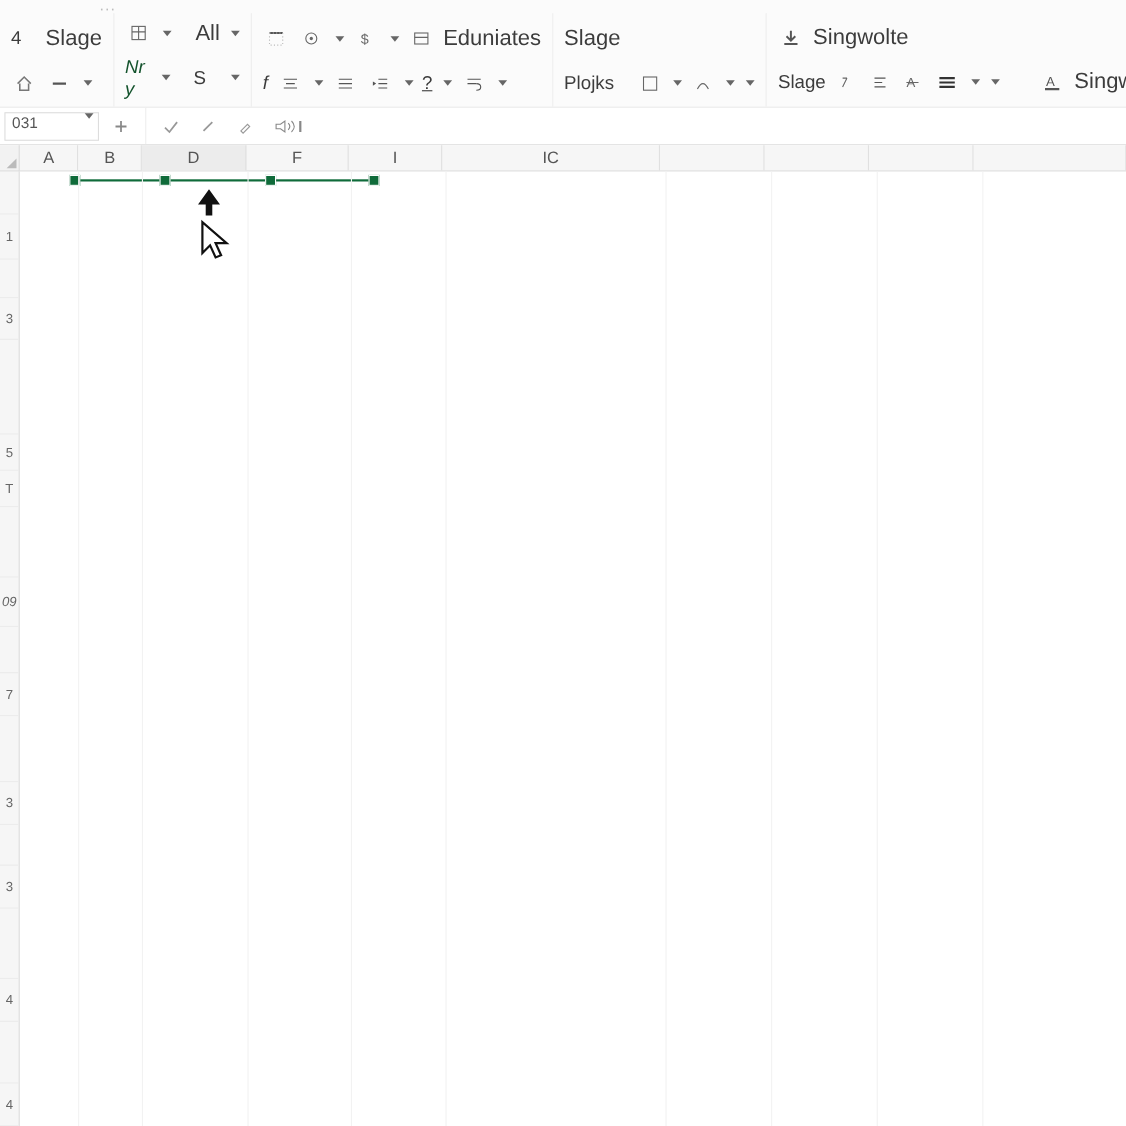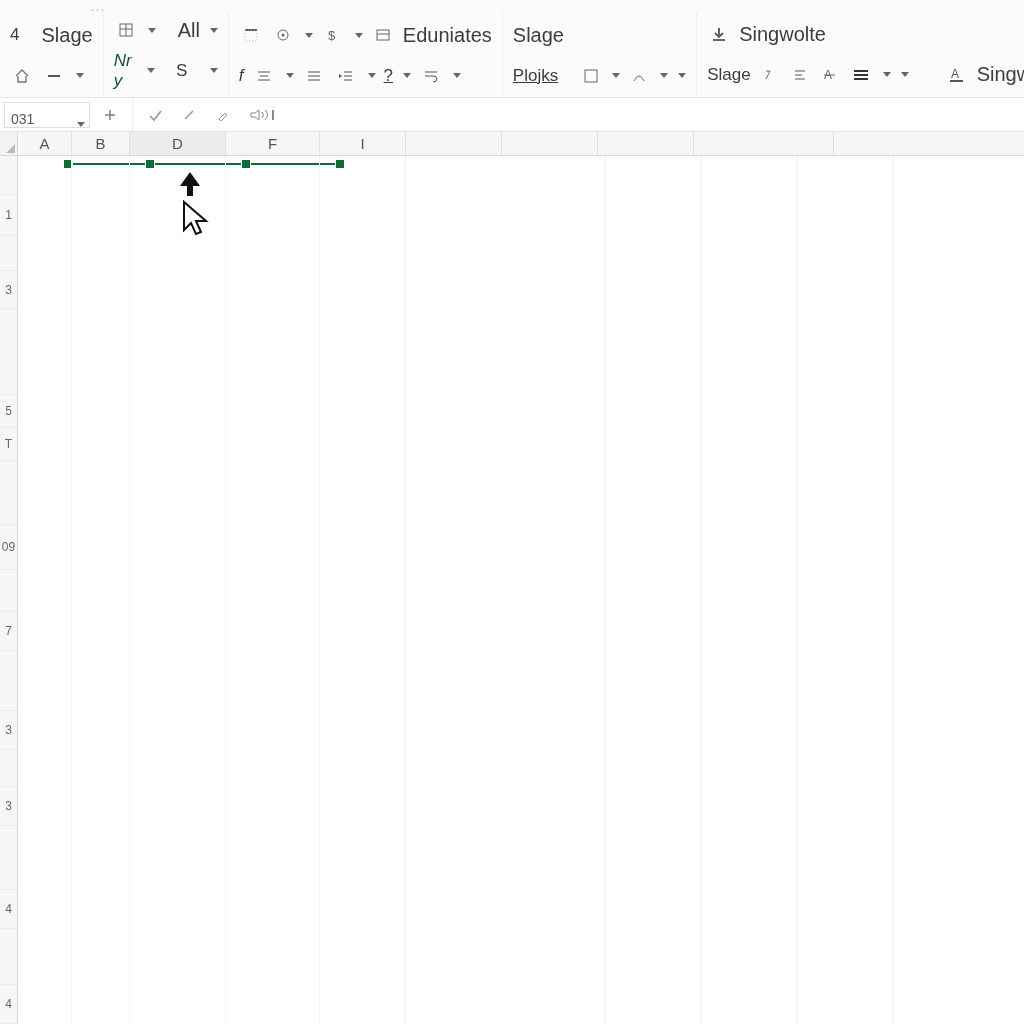--- a/index.html
+++ b/index.html
@@ -25,21 +25,21 @@
   .spacer { width: 6px; }
   .tool { display: inline-flex; align-items: center; gap: 3px; padding: 2px 4px; }
   .sep-v { width: 1px; align-self: stretch; background: #eee; margin: 0 2px; }
 
   
   .formula-bar {
     height: 34px; display: flex; align-items: center; gap: 6px;
     border-bottom: 1px solid #e2e2e2; padding: 0 4px; background: #fff;
   }
   .name-box {
-    width: 86px; height: 26px; border: 1px solid #ddd; display: flex; align-items: flex-end;
+    width: 86px; height: 26px; border: 1px solid #ddd; display: flex; align-items: flex-start;
     padding: 0 6px; font-size: 14px; color: #555; position: relative;
   }
   .name-box .ncaret { position: absolute; right: 4px; }
   .fbar-btn { width: 28px; height: 26px; display: flex; align-items: center; justify-content: center; color: #666; }
   .fbar-input { flex: 1; height: 26px; border: 1px solid transparent; }
 
   
   .grid-wrap { position: relative; height: calc(1024px - 12px - 86px - 34px); background: #fff; }
 
   .col-headers {
@@ -212,21 +212,21 @@
         </span>
       <span class="caret"></span>
     </div>
   </div>
 
   <div class="group">
     <div class="row">
       <span class="btn-label big">Slage</span>
     </div>
     <div class="row">
-      <span class="btn-label" style="text-decoration:underline">Plojks</span>
+      <span class="btn-label" style="">Plojks</span>
       <span class="spacer"></span>
       <span class="tool">
           <svg width="14" height="14">
             <rect x="1" y="1" width="12" height="12" fill="none" stroke="#666"></rect>
           </svg>
         </span>
       <span class="caret"></span>
       <span class="tool">
           <svg width="14" height="14">
             <path d="M2 12 Q7 2 12 12" fill="none" stroke="#666"></path>
@@ -330,35 +330,36 @@
 
 <div class="grid-wrap">
   <div class="select-all"></div>
 
   <div class="col-headers" id="col-headers">
       <div class="ch" style="width: 54px;">A</div>
       <div class="ch" style="width: 58px;">B</div>
       <div class="ch sel" style="width: 96px;">D</div>
       <div class="ch" style="width: 94px;">F</div>
       <div class="ch" style="width: 86px;">I</div>
+      <div class="ch" style="width: 200px;">IC</div>
       <div class="ch" style="width: 96px;"></div>
       <div class="ch" style="width: 96px;"></div>
       <div class="ch" style="width: 96px;"></div>
       <div class="ch" style="width: 140px;"></div>
     </div>
   <div class="row-headers" id="row-headers">
       <div class="rh" style="height: 40px;"></div>
       <div class="rh" style="height: 42px;">1</div>
       <div class="rh" style="height: 36px;"></div>
       <div class="rh" style="height: 40px;">3</div>
       <div class="rh" style="height: 88px;"></div>
       <div class="rh" style="height: 34px;">5</div>
       <div class="rh" style="height: 34px;">T</div>
       <div class="rh" style="height: 66px;"></div>
-      <div class="rh" style="height: 46px;">09</div>
+      <div class="rh" style="height: 46px; font-style: italic;">09</div>
       <div class="rh" style="height: 44px;"></div>
       <div class="rh" style="height: 40px;">7</div>
       <div class="rh" style="height: 62px;"></div>
       <div class="rh" style="height: 40px;">3</div>
       <div class="rh" style="height: 38px;"></div>
       <div class="rh" style="height: 40px;">3</div>
       <div class="rh" style="height: 66px;"></div>
       <div class="rh" style="height: 40px;">4</div>
       <div class="rh" style="height: 58px;"></div>
       <div class="rh" style="height: 40px;">4</div>

